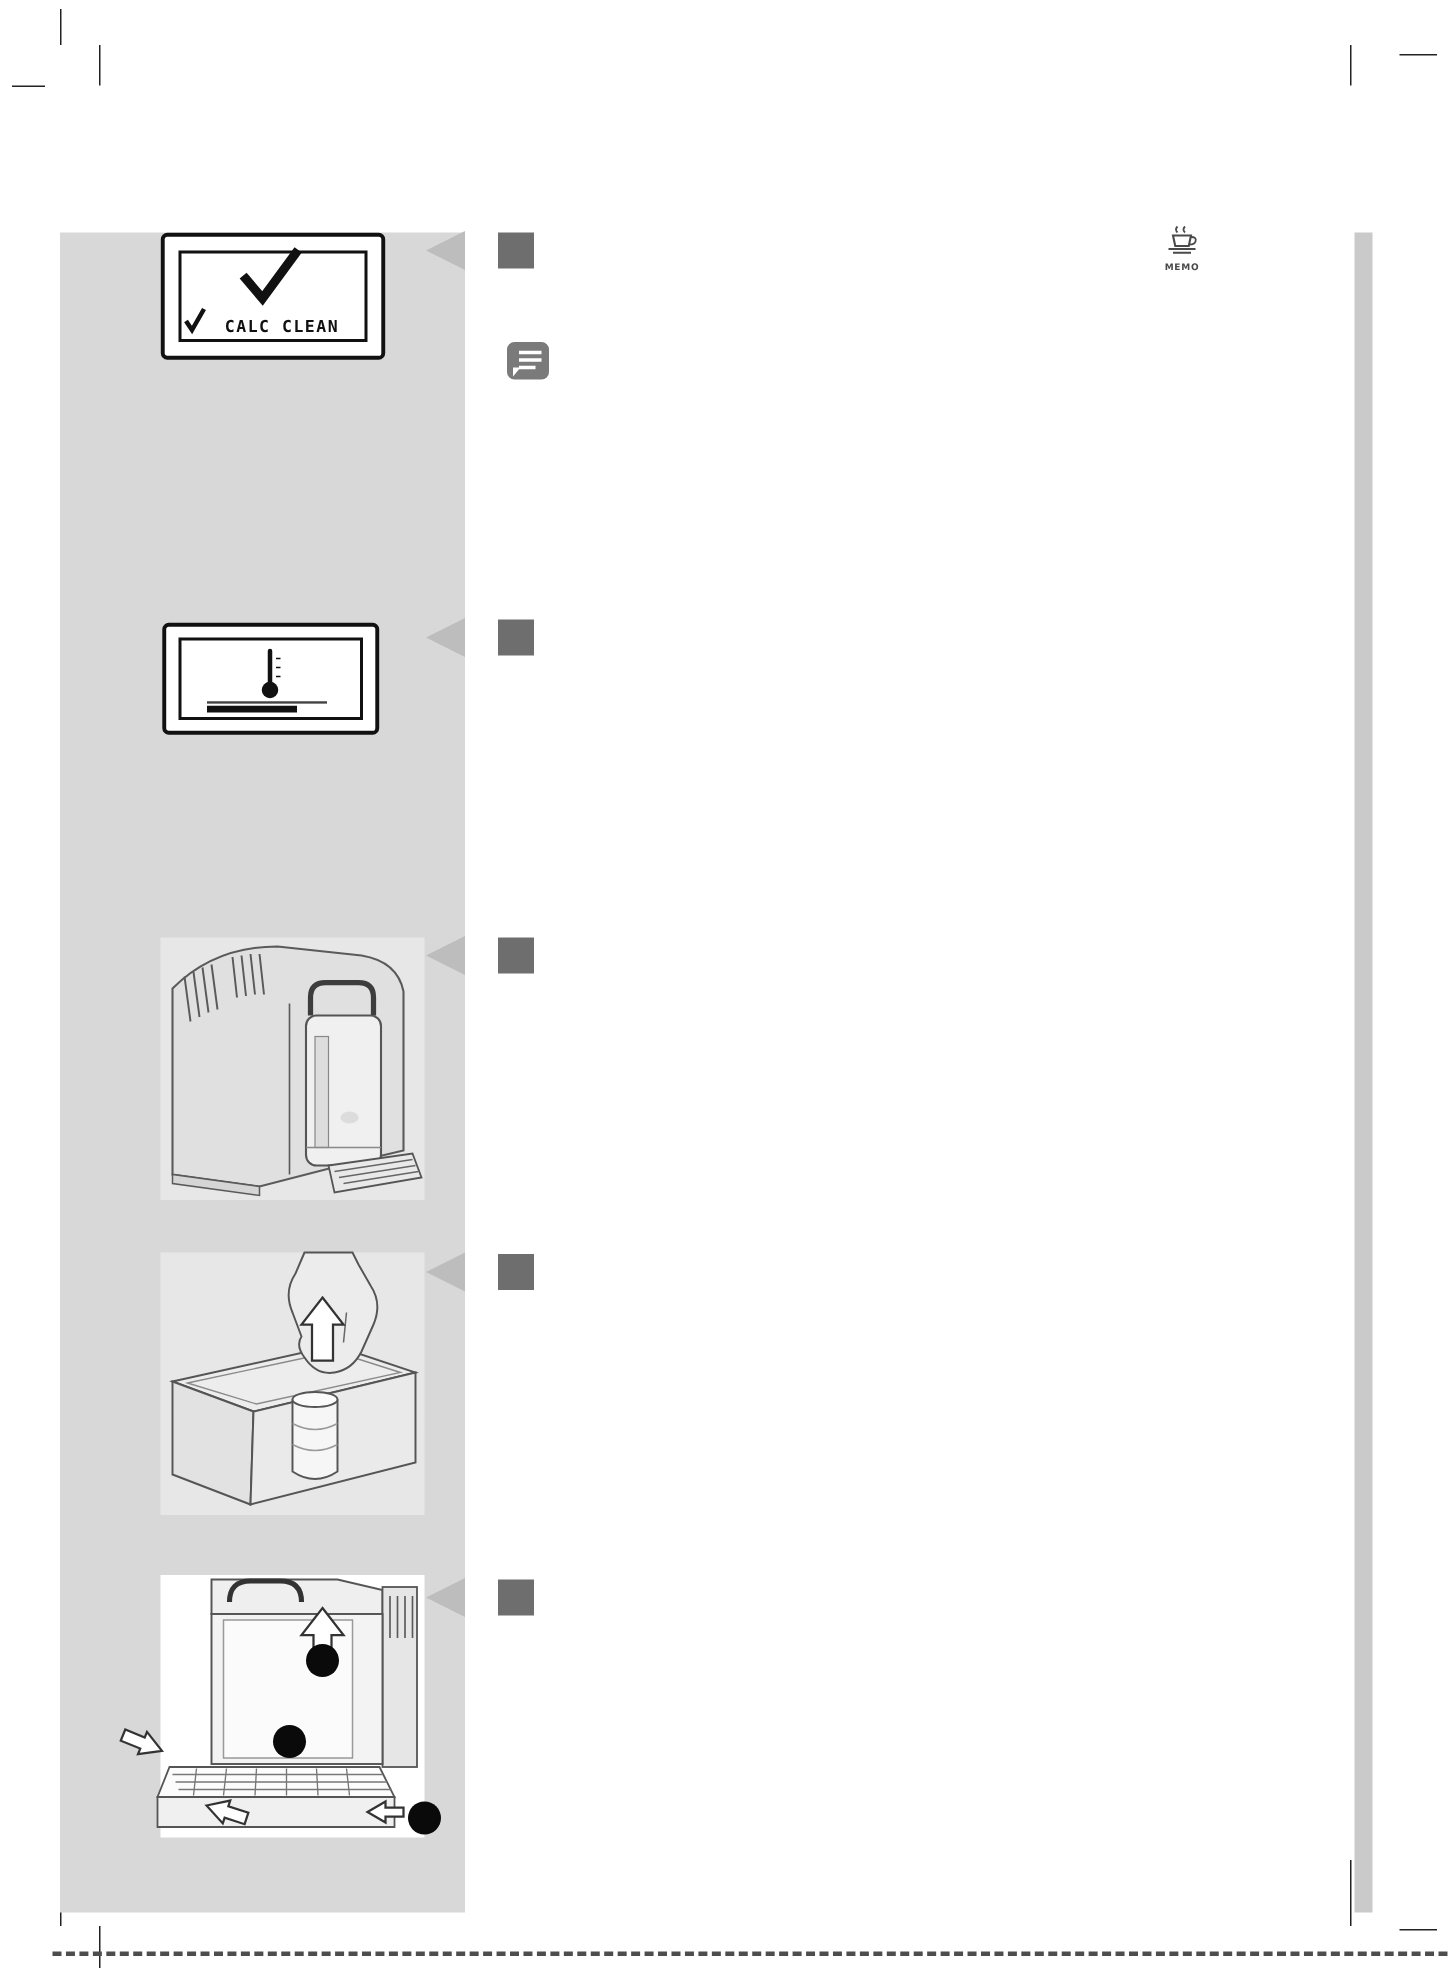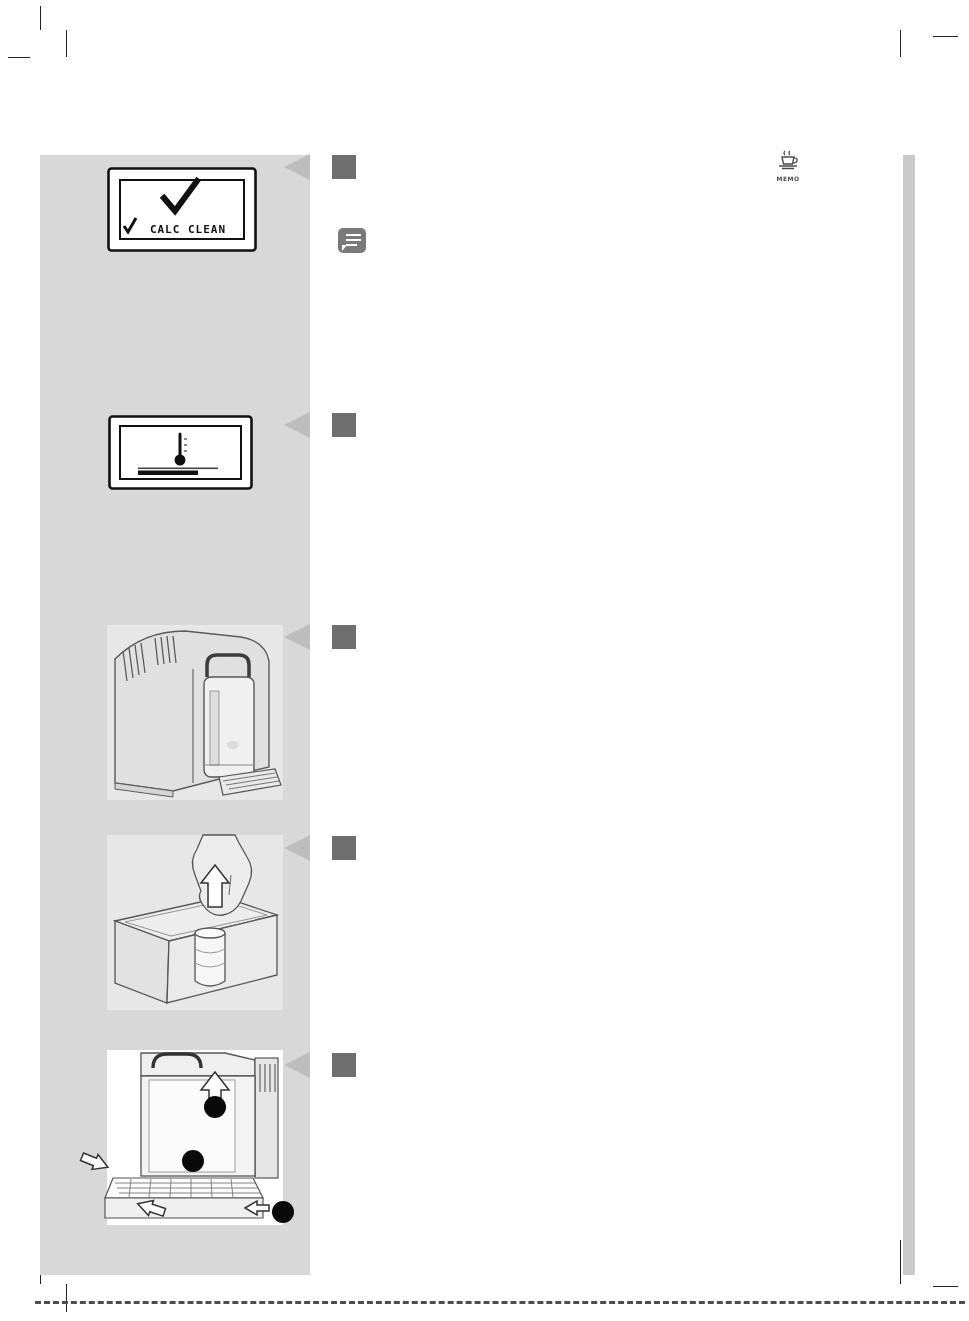--- a/index.html
+++ b/index.html
@@ -63,21 +63,21 @@
 </div>
 
 <div class="abs" style="left:337px;top:227px;">
   <svg width="30" height="27" viewBox="0 0 30 27">
     <rect x="1" y="1" width="28" height="25" rx="5" fill="#7a7a7a"></rect>
     <path d="M9 8 L24 8 M9 13 L24 13 M9 18 L20 18" stroke="#fff" stroke-width="2.2"></path>
     <polygon points="5,18 10,18 5,24" fill="#fff"></polygon>
   </svg>
 </div>
 
-<div class="abs ill" style="left:107px;top:167px;width:150px;height:85px;">
+<div class="abs ill" style="left:107px;top:155px;width:150px;height:85px;">
   <svg width="150" height="85" viewBox="0 0 150 85">
     <rect x="1.5" y="1.5" width="147" height="82" rx="3" fill="#fff" stroke="#111" stroke-width="2.6"></rect>
     <rect x="13" y="13" width="124" height="59" fill="#fff" stroke="#111" stroke-width="2"></rect>
     <path d="M57 31 L68 44 L90 14" fill="none" stroke="#111" stroke-width="6" stroke-linecap="square"></path>
     <path d="M17 59 L21 65 L29 51" fill="none" stroke="#111" stroke-width="3"></path>
     <text x="81" y="66" text-anchor="middle" font-family="DejaVu Sans Mono, monospace" font-size="11" font-weight="bold" letter-spacing="1" fill="#111">CALC CLEAN</text>
   </svg>
 </div>
 
 <div class="abs ill" style="left:108px;top:415px;width:145px;height:75px;">

